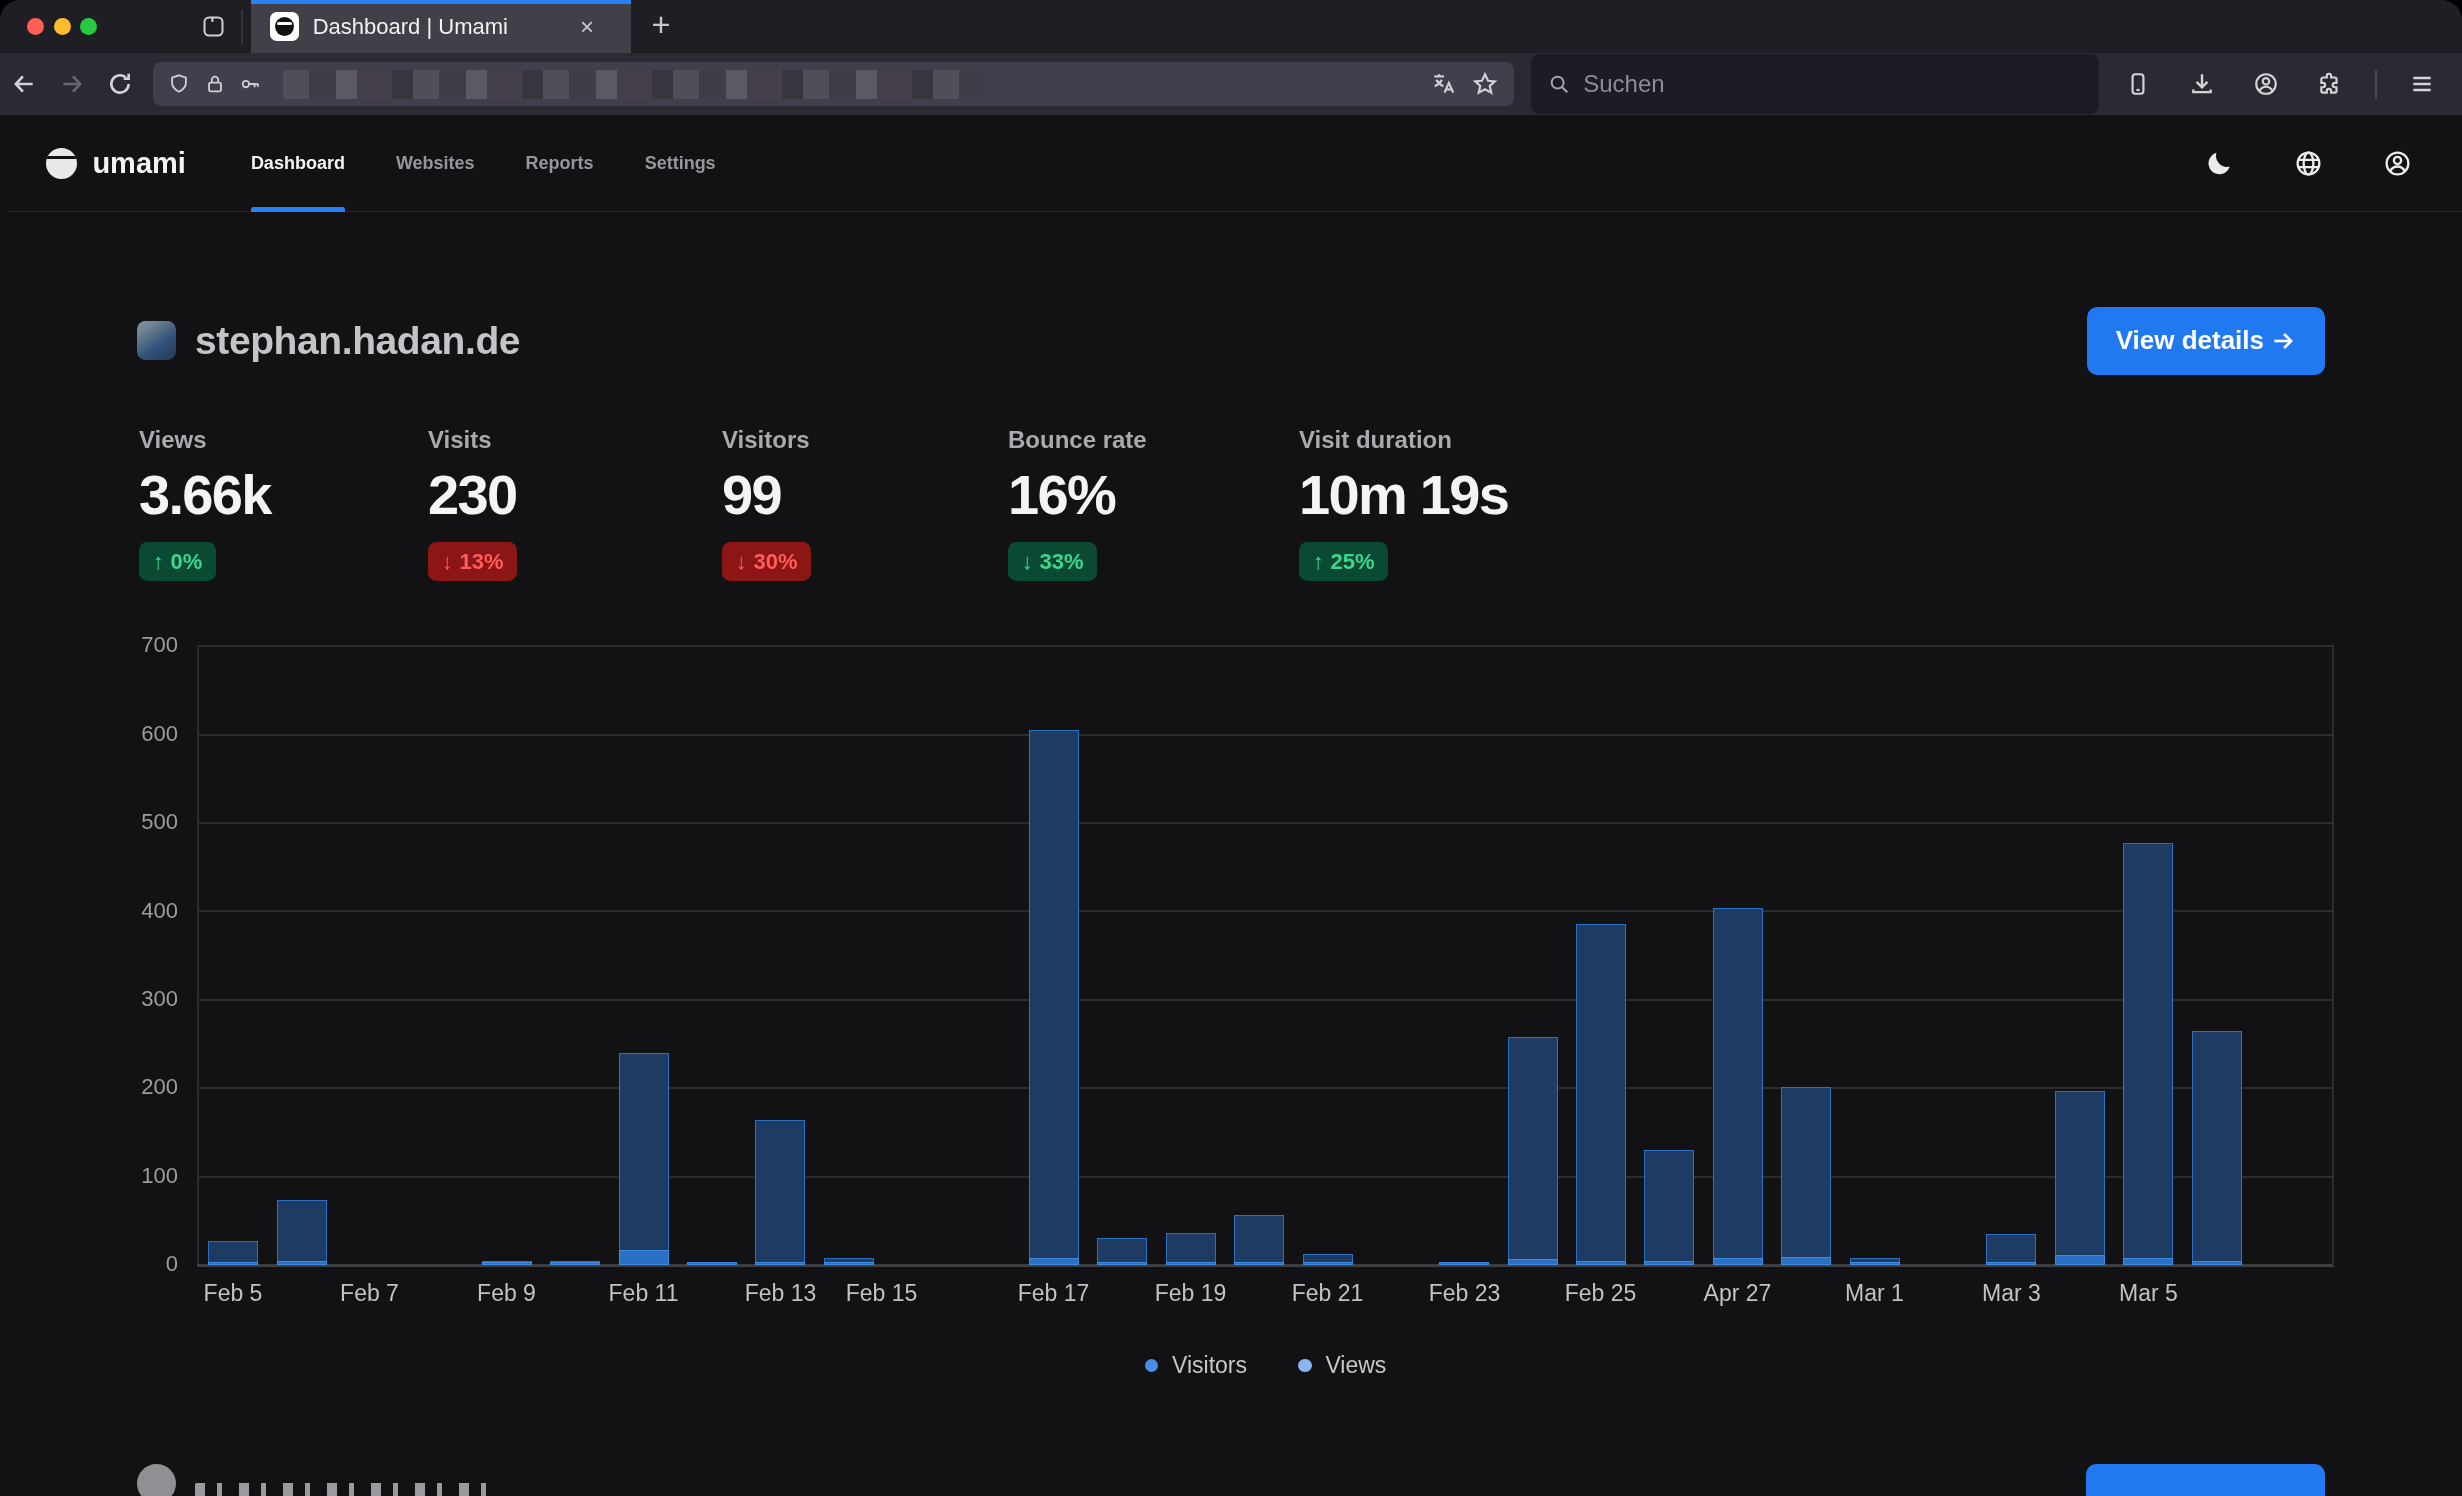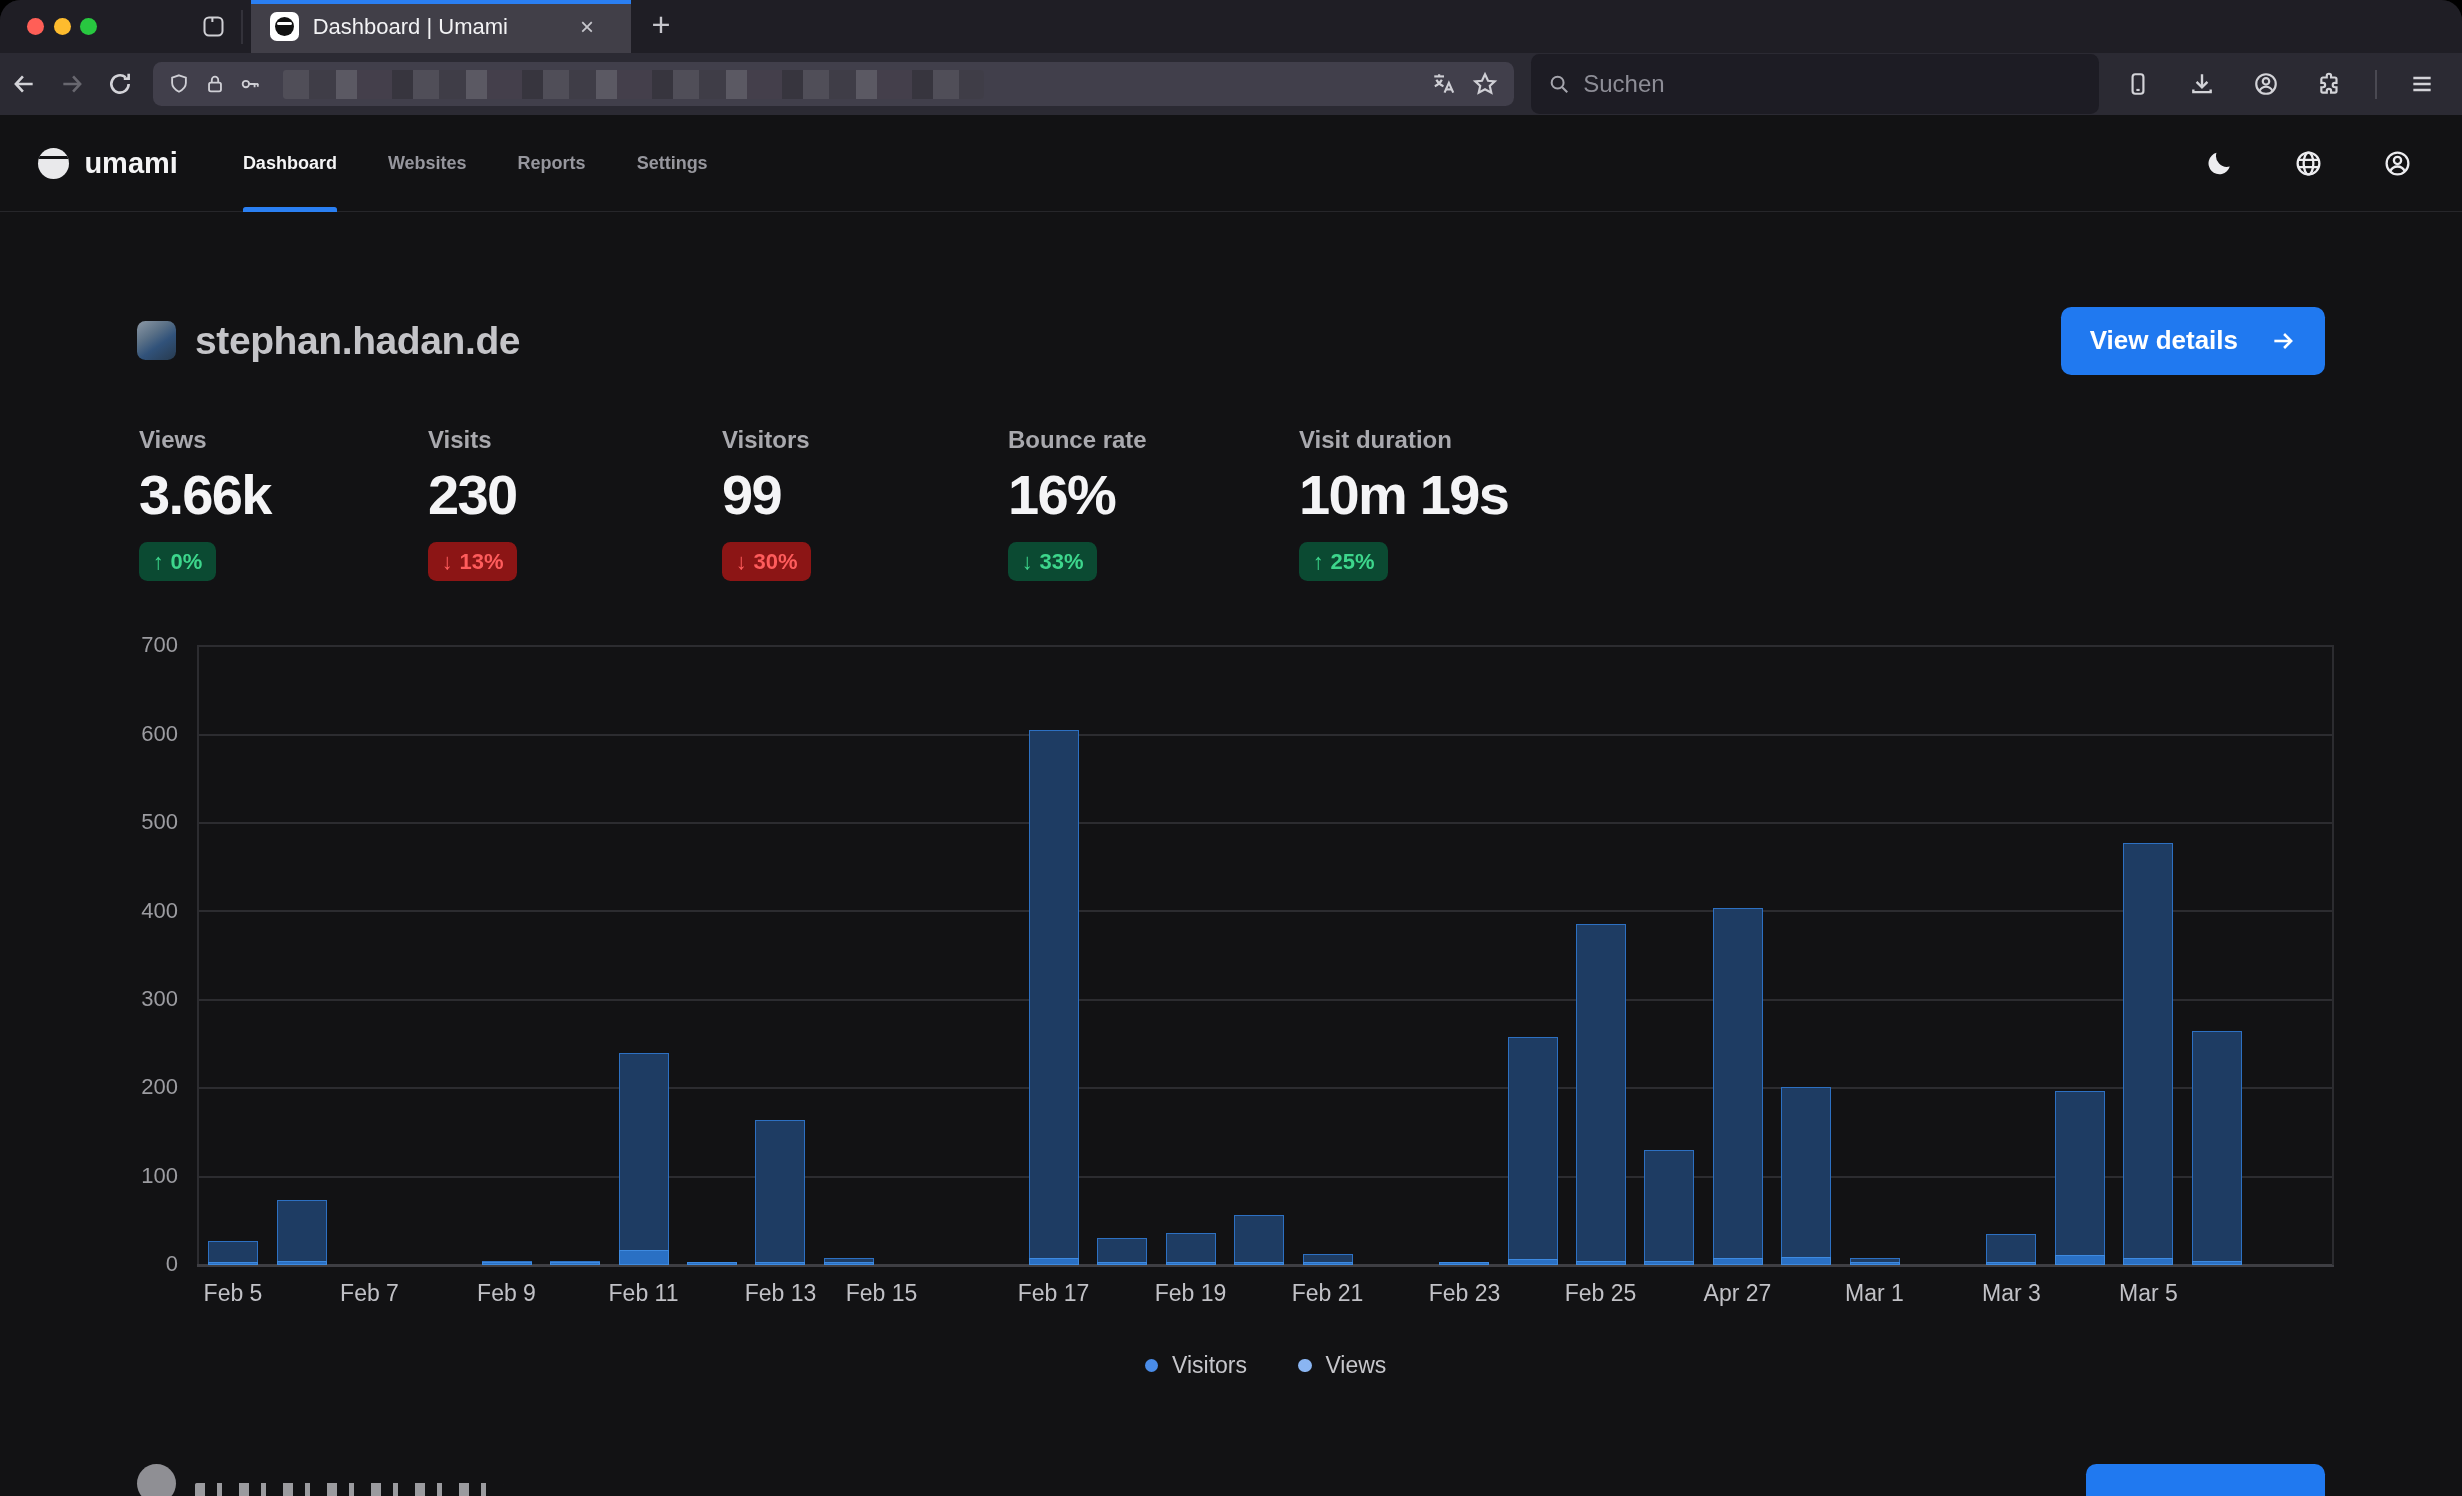--- a/index.html
+++ b/index.html
@@ -33,39 +33,39 @@
   .translate-icon { color:#cfcfd5; width:26px; height:26px; margin-right:15.4px; }
   .star-icon { color:#cfcfd5; width:26px; height:26px; }
   .searchbar { margin-left:17px; width:568px; height:60px; background:#1d1c24; border-radius:8.5px; display:flex; align-items:center; padding:0 17px; flex:none; }
   .searchbar .mag { width:22px; height:22px; color:#a5a5ad; flex:none; }
   .search-ph { margin-left:13.7px; font-size:24px; color:#8d8d96; }
   .tool-icons { display:flex; align-items:center; margin-left:20.5px; gap:26px; }
   .tool-icons .nav-btn{ width:38px; }
   .tb-divider { width:1.7px; height:29px; background:#4a4952; }
 
   
-  .appbar { position:absolute; top:115px; left:0; right:0; height:97px; background:#121214; border-bottom:1.7px solid #26262a; display:flex; align-items:center; padding:0 48px 0 38px; }
+  .appbar { position:absolute; top:115px; left:8px; right:0; height:97px; background:#121214; border-bottom:1.7px solid #26262a; display:flex; align-items:center; padding:0 48px 0 38px; }
   .logo { width:31px; height:31px; border-radius:50%; background:#e9e9eb; position:relative; overflow:hidden; flex:none; }
   .logo .line { position:absolute; left:0; top:8.5px; width:100%; height:2.6px; background:#121214; }
   .brand { margin-left:15.4px; font-size:29px; font-weight:700; color:#f4f4f5; }
   .nav-items { display:flex; margin-left:65px; gap:51px; height:97px; align-items:stretch; }
   .nav-item { position:relative; display:flex; align-items:center; font-size:18px; font-weight:700; color:#96969d; cursor:pointer; }
   .nav-item.active { color:#f4f4f5; }
   .nav-item.active::after { content:""; position:absolute; left:0; right:0; bottom:0; height:4.3px; background:#2a7ff2; border-radius:2.6px 2.6px 0 0; }
   .appbar .spacer { flex:1; }
   .app-icons { display:flex; gap:55px; align-items:center; }
   .app-icon-btn { width:34px; height:34px; color:#ececef; display:flex; align-items:center; justify-content:center; }
   .app-icon-btn svg { width:29px; height:29px; }
 
   
   .site-header { position:absolute; top:301px; left:137px; right:137px; height:79px; display:flex; align-items:center; }
   .site-avatar { width:39px; height:39px; border-radius:8.5px; flex:none;
     background:linear-gradient(145deg,#8d99a6 0%,#5b7187 35%,#31527a 60%,#273a4e 100%); }
   .site-title { margin-left:19px; font-size:39px; font-weight:700; color:#c4c4c8; letter-spacing:-0.4px; }
-  .view-details-btn { margin-left:auto; height:68px; padding:0 29px; background:#2079f0; border-radius:10.3px; display:flex; align-items:center; gap:32px; color:#fff; font-size:26px; font-weight:700; }
+  .view-details-btn { margin-left:auto; height:68px; padding:0 29px; background:#2079f0; border-radius:10.3px; display:flex; align-items:center; gap:6px; color:#fff; font-size:26px; font-weight:700; }
   .view-details-btn svg { width:26px; height:26px; }
 
   
   .metrics { position:absolute; top:426px; left:139px; display:flex; }
   .metric { display:flex; flex-direction:column; align-items:flex-start; }
   .m0{width:289px;} .m1{width:294px;} .m2{width:286px;} .m3{width:291px;} .m4{width:359px;}
   .metric-label { font-size:24px; font-weight:700; color:#a9a9ae; margin-bottom:12px; }
   .metric-value { font-size:56px; font-weight:700; color:#f4f4f6; letter-spacing:-1.7px; line-height:1.02; margin-bottom:19px; white-space:nowrap; }
   .metric-badge { display:inline-flex; align-items:center; gap:6.8px; height:39px; padding:0 13.7px; border-radius:8.5px; font-size:22px; font-weight:700; }
   .metric-badge.positive { background:#0b4a32; color:#3dd68c; }

